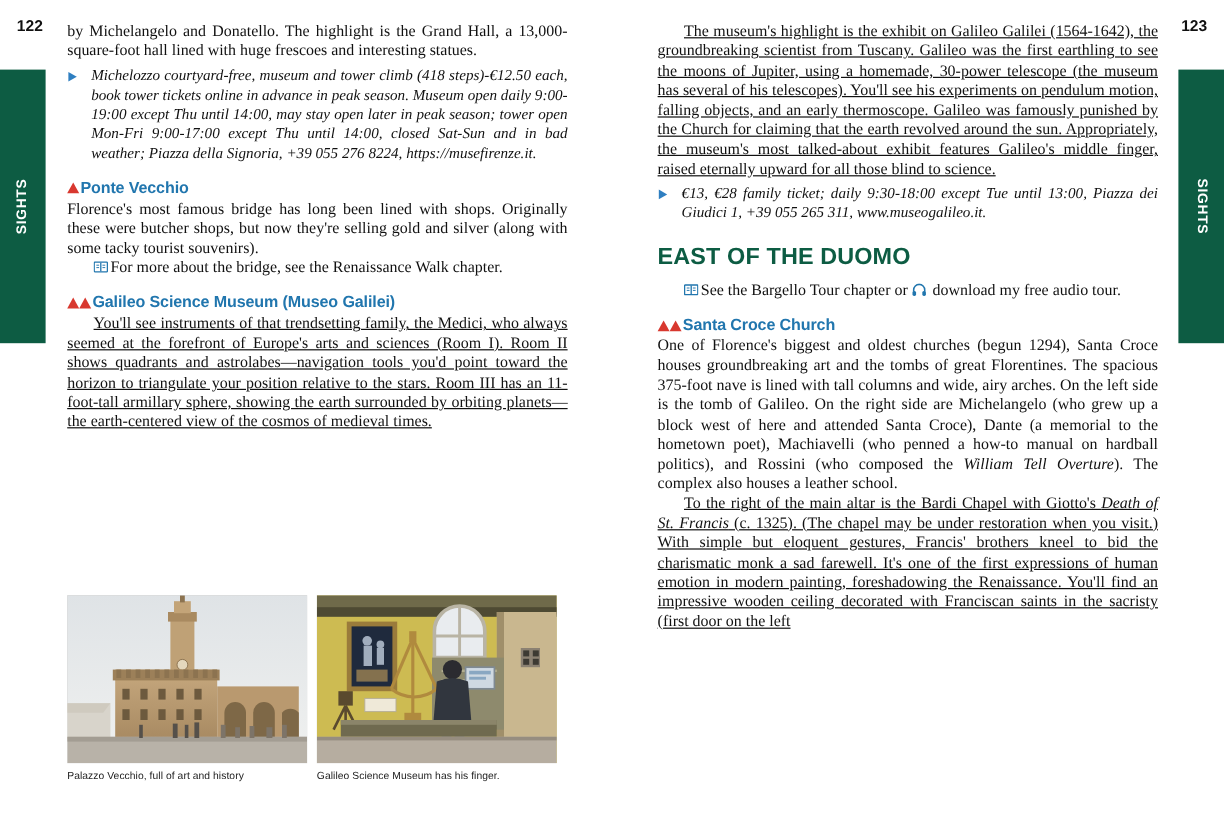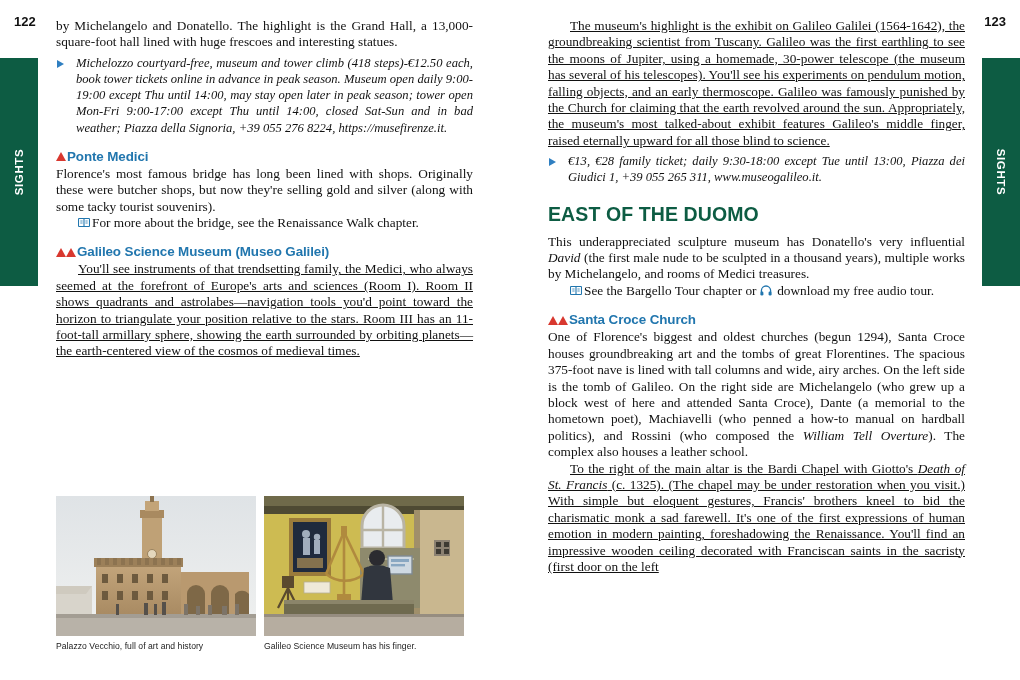--- a/index.html
+++ b/index.html
@@ -186,21 +186,21 @@
   <div class="col left">
 
     <p class="body">by Michelangelo and Donatello. The highlight is the Grand Hall, a 13,000-square-foot hall lined with huge frescoes and interesting statues.</p>
 
     <div class="bullet-block">
       <span class="tri-right"></span>
       <span>Michelozzo courtyard-free, museum and tower climb (418 steps)-€12.50 each, book tower tickets online in advance in peak season. Museum open daily 9:00-19:00 except Thu until 14:00, may stay open later in peak season; tower open Mon-Fri 9:00-17:00 except Thu until 14:00, closed Sat-Sun and in bad weather; Piazza della Signoria, +39 055 276 8224, https://musefirenze.it.</span>
     </div>
 
     <div class="sight-head">
-      <span class="rating"><span class="tri-up"></span></span><span>Ponte Medici</span>
+      <span class="rating"><span class="tri-up"></span></span><span>Ponte Vecchio</span>
     </div>
     <p class="body">Florence's most famous bridge has long been lined with shops. Originally these were butcher shops, but now they're selling gold and silver (along with some tacky tourist souvenirs).</p>
     <p class="xref"><span class="icon-inline"><svg width="12" height="11" viewBox="0 0 12 11">
             <rect x="0.5" y="1.5" width="11" height="8" rx="0.6" fill="none" stroke="#2176ae" stroke-width="1.1"></rect>
             <line x1="6" y1="2" x2="6" y2="9" stroke="#2176ae" stroke-width="1.1"></line>
             <line x1="2.3" y1="4" x2="4.6" y2="4" stroke="#2176ae" stroke-width="0.8"></line>
             <line x1="2.3" y1="6" x2="4.6" y2="6" stroke="#2176ae" stroke-width="0.8"></line>
             <line x1="7.4" y1="4" x2="9.7" y2="4" stroke="#2176ae" stroke-width="0.8"></line>
             <line x1="7.4" y1="6" x2="9.7" y2="6" stroke="#2176ae" stroke-width="0.8"></line>
           </svg></span><span>For more about the bridge, see the Renaissance Walk chapter.</span></p>
@@ -381,21 +381,20 @@
 
     <p class="body indent">The museum's highlight is the exhibit on Galileo Galilei (1564-1642), the groundbreaking scientist from Tuscany. Galileo was the first earthling to see the moons of Jupiter, using a homemade, 30-power telescope (the museum has several of his telescopes). You'll see his experiments on pendulum motion, falling objects, and an early thermoscope. Galileo was famously punished by the Church for claiming that the earth revolved around the sun. Appropriately, the museum's most talked-about exhibit features Galileo's middle finger, raised eternally upward for all those blind to science.</p>
 
     <div class="bullet-block">
       <span class="tri-right"></span>
       <span>€13, €28 family ticket; daily 9:30-18:00 except Tue until 13:00, Piazza dei Giudici 1, +39 055 265 311, www.museogalileo.it.</span>
     </div>
 
     <div class="section-head">EAST OF THE DUOMO</div>
 
-    <p class="body"><span>This underappreciated sculpture museum has Donatello's very influential </span><i>David</i><span> (the first male nude to be sculpted in a thousand years), multiple works by Michelangelo, and rooms of Medici treasures.</span></p>
     <p class="xref"><span class="icon-inline"><svg width="12" height="11" viewBox="0 0 12 11">
             <rect x="0.5" y="1.5" width="11" height="8" rx="0.6" fill="none" stroke="#2176ae" stroke-width="1.1"></rect>
             <line x1="6" y1="2" x2="6" y2="9" stroke="#2176ae" stroke-width="1.1"></line>
             <line x1="2.3" y1="4" x2="4.6" y2="4" stroke="#2176ae" stroke-width="0.8"></line>
             <line x1="2.3" y1="6" x2="4.6" y2="6" stroke="#2176ae" stroke-width="0.8"></line>
             <line x1="7.4" y1="4" x2="9.7" y2="4" stroke="#2176ae" stroke-width="0.8"></line>
             <line x1="7.4" y1="6" x2="9.7" y2="6" stroke="#2176ae" stroke-width="0.8"></line>
           </svg></span><span>See the Bargello Tour chapter or </span><span class="icon-inline"><svg width="12" height="11" viewBox="0 0 12 11">
             <path d="M1.4 7.2 V5.6 a4.6 4.6 0 0 1 9.2 0 V7.2" fill="none" stroke="#2176ae" stroke-width="1.3"></path>
             <rect x="0.4" y="6.4" width="3" height="4.2" rx="1.3" fill="#2176ae"></rect>

